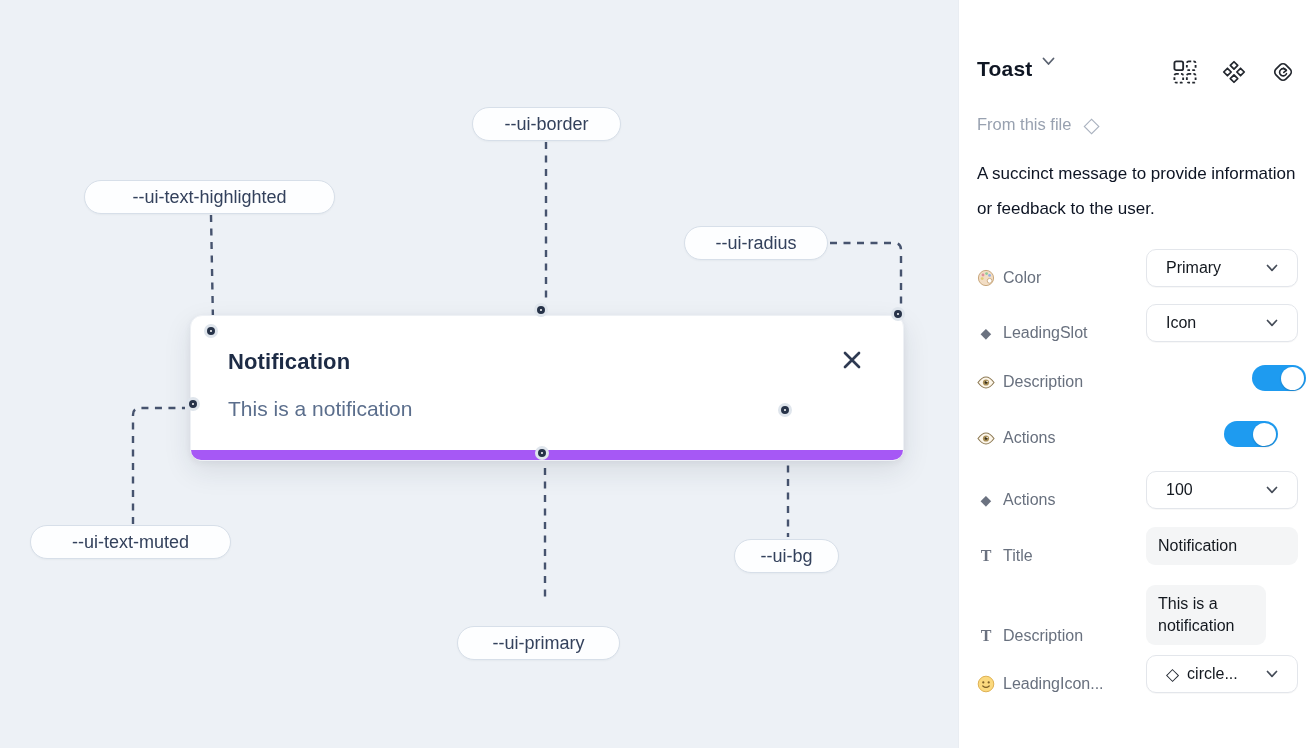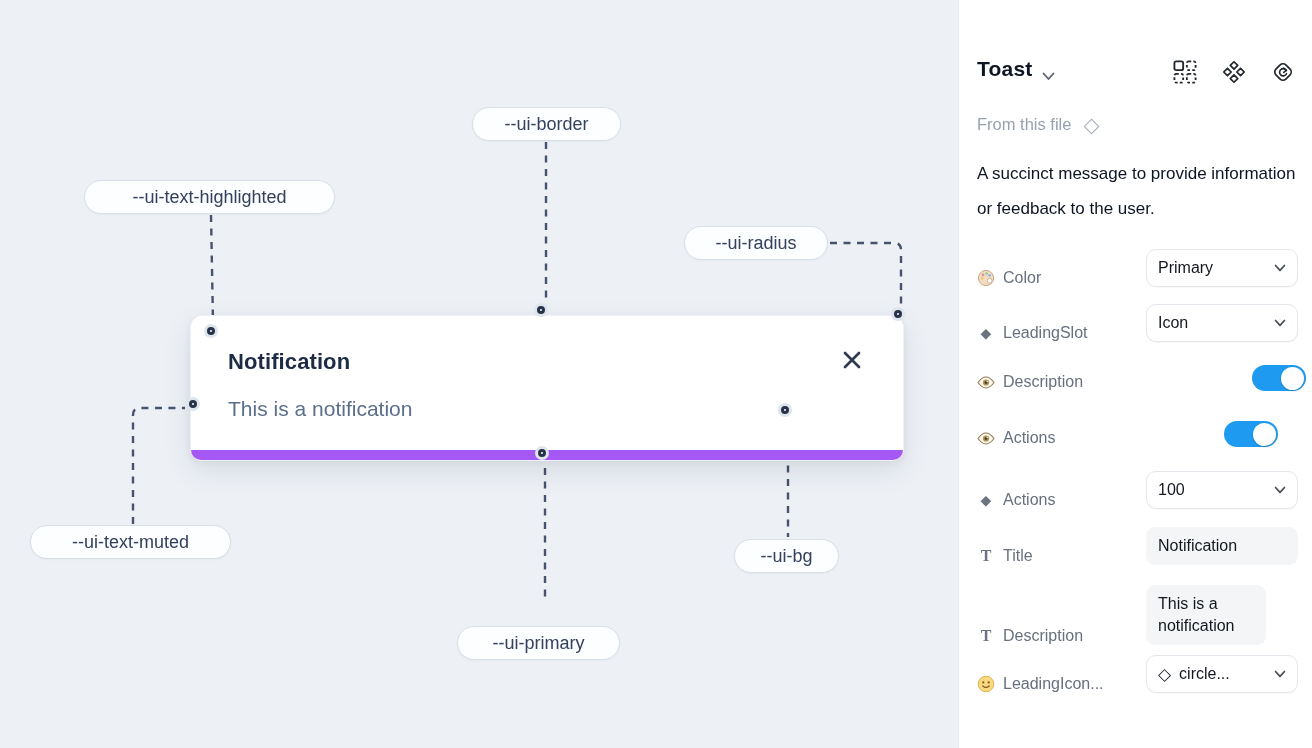--- a/index.html
+++ b/index.html
@@ -23,41 +23,41 @@
   .connector { position: absolute; width: 8px; height: 8px; background: #fff;
     border: 3px solid #273349; border-radius: 50%; box-shadow: 0 0 0 3px #dfe5ec; }
 
   .var-label { position: absolute; height: 34px; line-height: 32px; text-align: center;
     background: #fdfeff; border: 1px solid #d7dfe9; border-radius: 17px;
     font-size: 18px; color: #33415c; box-shadow: 0 1px 2px rgba(30,41,59,0.04); }
 
   
   .panel { position: relative; width: 354px; height: 748px; background: #ffffff; flex: none;
     border-left: 1px solid #e9edf2; }
-  .panel-header-title { position: absolute; left: 18px; top: 57px; display: flex; align-items: flex-end; gap: 10px; }
+  .panel-header-title { position: absolute; left: 18px; top: 57px; display: flex; align-items: flex-start; gap: 10px; }
   .panel-title { font-size: 21px; font-weight: 700; color: #0f1623; letter-spacing: 0.2px; }
   .panel-header-icons { position: absolute; top: 60px; left: 214px; display: flex; gap: 25px; }
   .panel-header-icons .hicon { width: 24px; height: 24px; cursor: pointer; }
 
   .source-row { position: absolute; left: 18px; top: 114px; display: flex; align-items: center; gap: 12px; justify-content: center; }
   .source-text { font-size: 16.5px; color: #98a1b0; }
   .source-diamond { font-size: 21px; color: #aab2bf; line-height: 1; }
 
   .panel-desc { position: absolute; left: 18px; top: 156px; width: 330px;
     font-size: 17px; line-height: 35px; color: #0d1423; }
 
   .prop-row { position: absolute; left: 18px; width: 320px; display: flex; align-items: flex-end; }
   .prop-label { display: flex; align-items: center; gap: 8px; font-size: 16px; color: #68707e; }
   .prop-icon { display: inline-flex; width: 18px; justify-content: center; align-items: center; flex: none; }
   .glyph-diamond { color: #6b7280; font-size: 14px; }
   .glyph-T { font-family: "Liberation Serif", serif; font-weight: 700; font-size: 16px; color: #6b7280; }
 
   .control { position: absolute; left: 169px; width: 152px; }
   .select { display: flex; align-items: center; justify-content: space-between; height: 38px;
-    padding: 0 11px; background: #fff; border: 1px solid #e3e6eb; border-radius: 10px;
+    padding: 0 19px; background: #fff; border: 1px solid #e3e6eb; border-radius: 10px;
     font-size: 16px; font-weight: 500; color: #13181f; cursor: pointer;
     box-shadow: 0 1px 1px rgba(20,25,35,0.03); }
   .select .sel-left { display: flex; align-items: center; gap: 8px; white-space: nowrap; overflow: hidden; }
   .sel-diamond { font-size: 17px; color: #1c222c; line-height: 1; }
   .textfield { background: #f4f5f6; border-radius: 9px; padding: 8px 12px;
     font-size: 16px; font-weight: 500; color: #13181f; line-height: 22px; cursor: text; }
   .toggle { position: relative; width: 54px; height: 26px; background: #1e9bf0;
     border-radius: 13px; cursor: pointer; }
   .toggle .knob { position: absolute; top: 1.5px; right: 2px; width: 23px; height: 23px;
     background: #fff; border-radius: 50%; box-shadow: 0 1px 2px rgba(0,0,0,0.18); }

